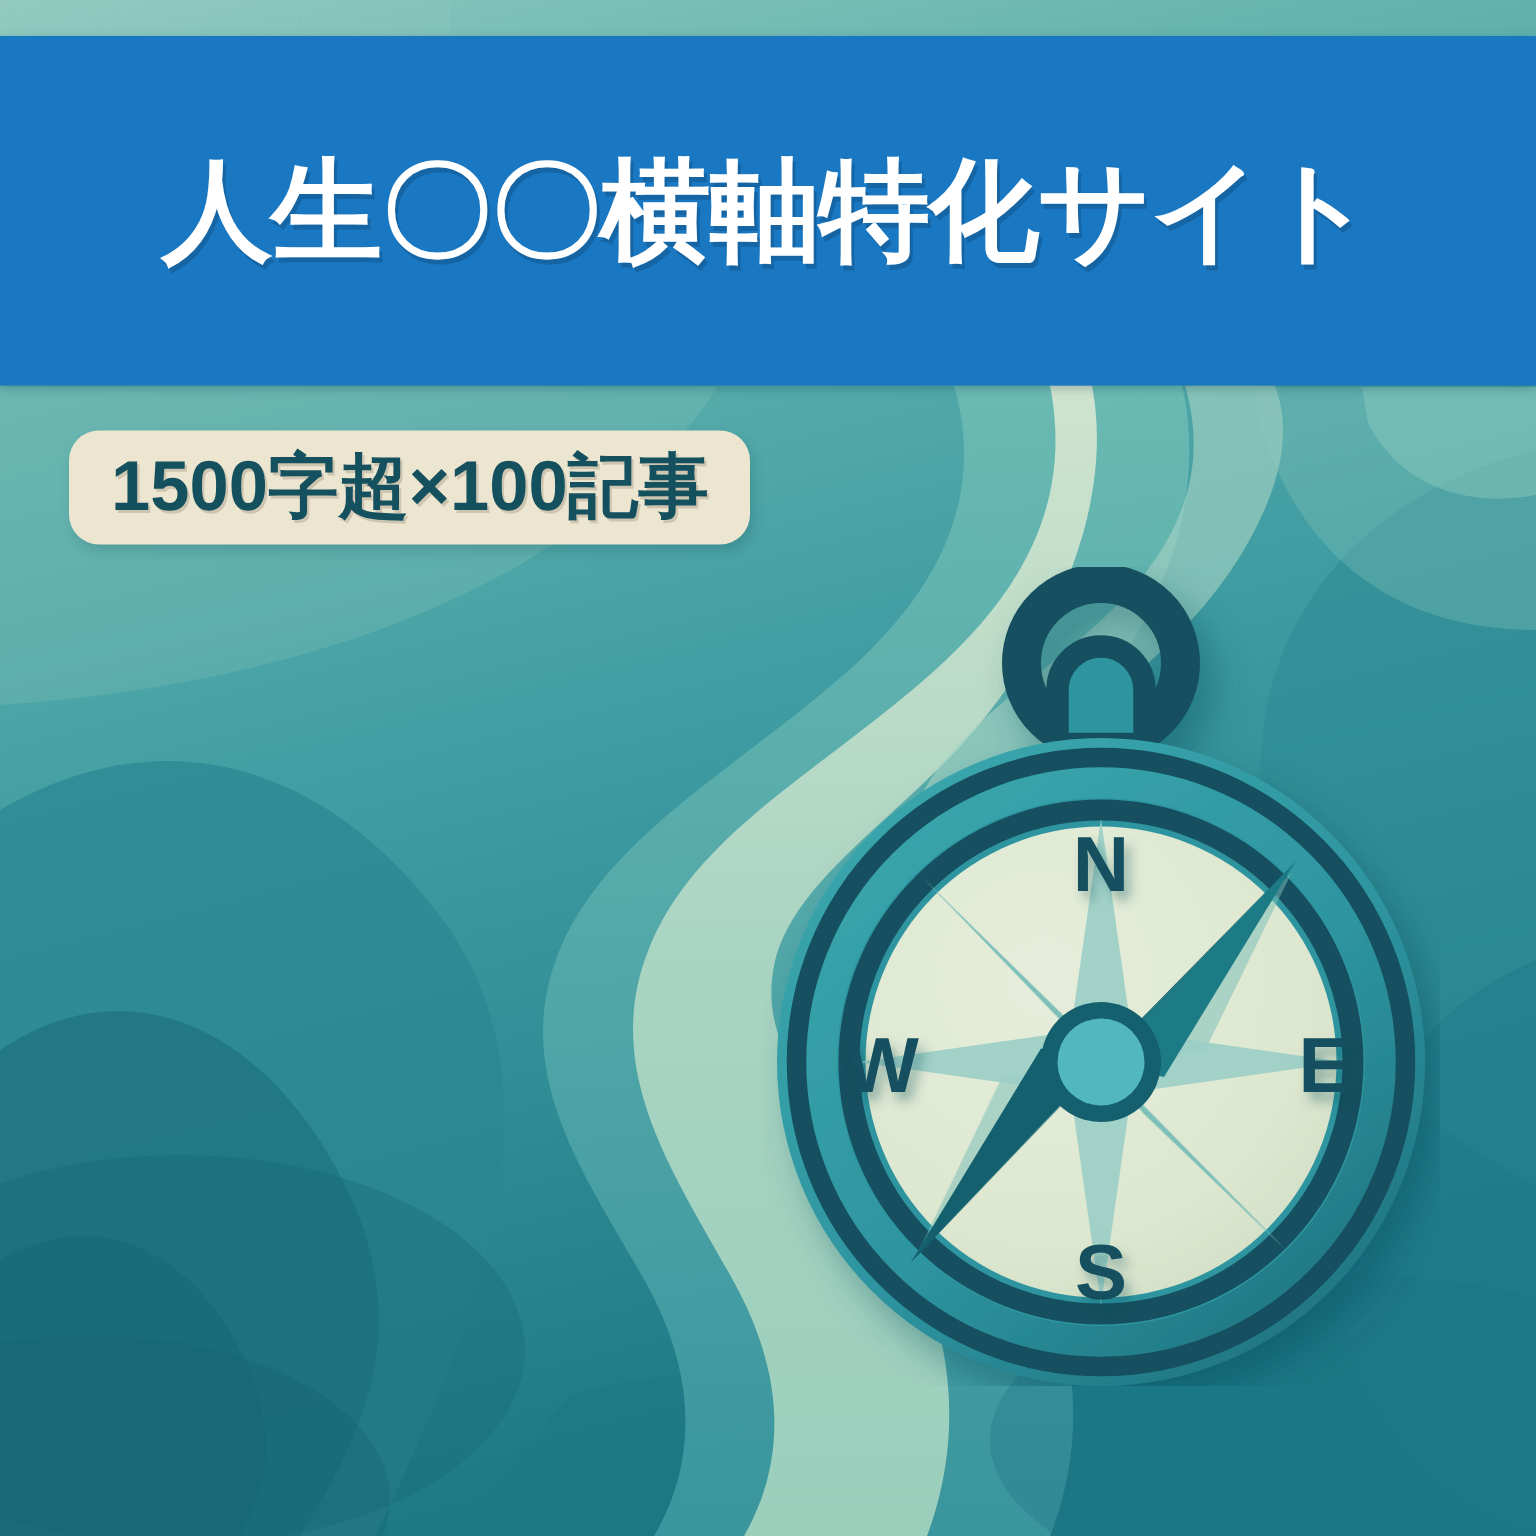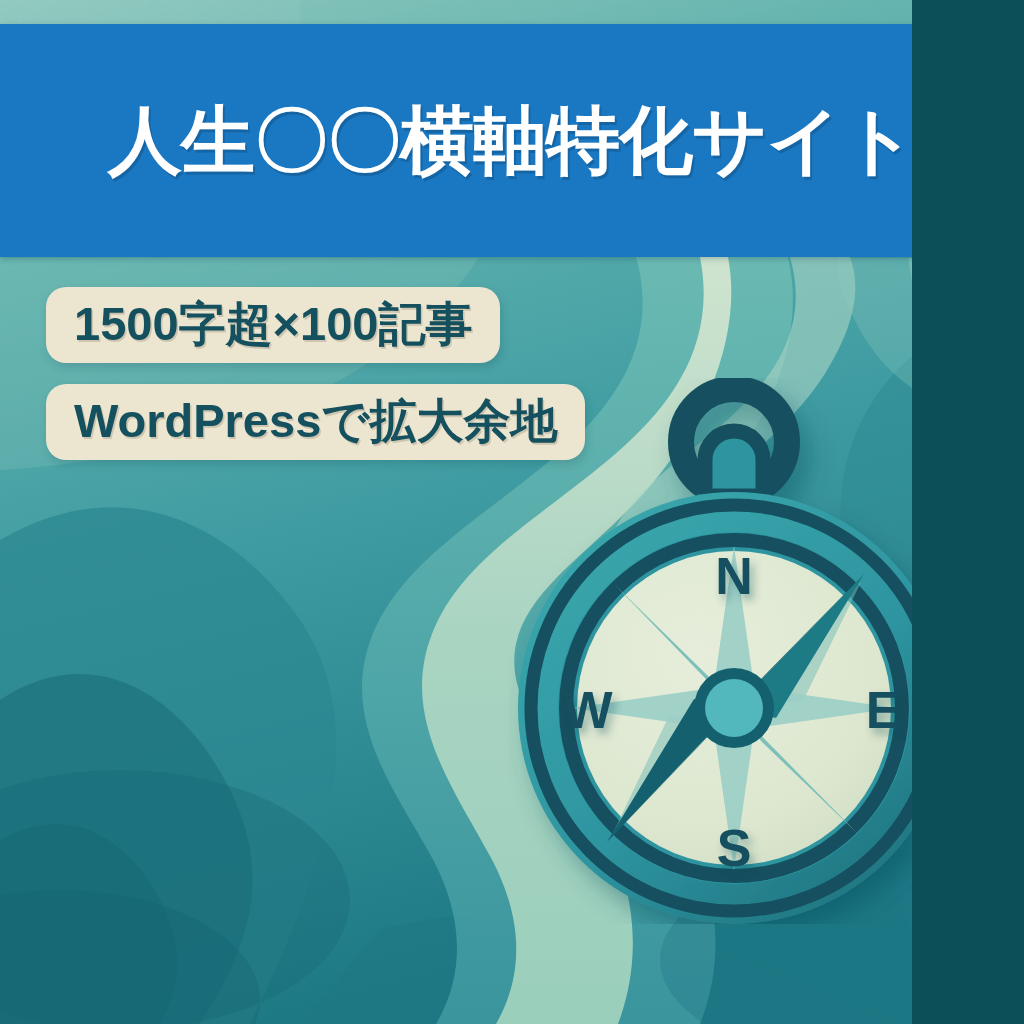--- a/index.html
+++ b/index.html
@@ -3,21 +3,21 @@
 <meta charset="utf-8">
 <title>人生〇〇横軸特化サイト</title>
 <style>
   html, body {
     margin: 0;
     padding: 0;
     background: #0d4f58;
   }
   #canvas {
     position: relative;
-    width: 912px;
+    width: 1024px;
     height: 1024px;
     overflow: hidden;
     font-family: "Liberation Sans", "DejaVu Sans", sans-serif;
     background: #4fa8a8;
     user-select: none;
   }
 
   
   #bg-art {
     position: absolute;
@@ -188,23 +188,20 @@
   </svg>
 
   <div class="header-band">
     <div class="header-line line1">人生〇〇横軸特化サイト</div>
   </div>
 
   <div class="badges">
     <div class="badge">
       <span class="badge-label">1500字超×100記事</span>
     </div>
-    <div class="badge">
-      <span class="badge-label">WordPressで拡大余地</span>
-    </div>
   </div>
 
   <svg id="compass" viewBox="0 0 452 546" aria-hidden="true">
     <defs>
       <radialGradient id="faceGrad" cx="0.38" cy="0.32" r="0.82">
         <stop offset="0" stop-color="#e6eedb"></stop>
         <stop offset="0.7" stop-color="#dde7cf"></stop>
         <stop offset="1" stop-color="#cfdcc3"></stop>
       </radialGradient>
       <linearGradient id="bodyGrad" x1="0.15" y1="0.05" x2="0.85" y2="0.95">

